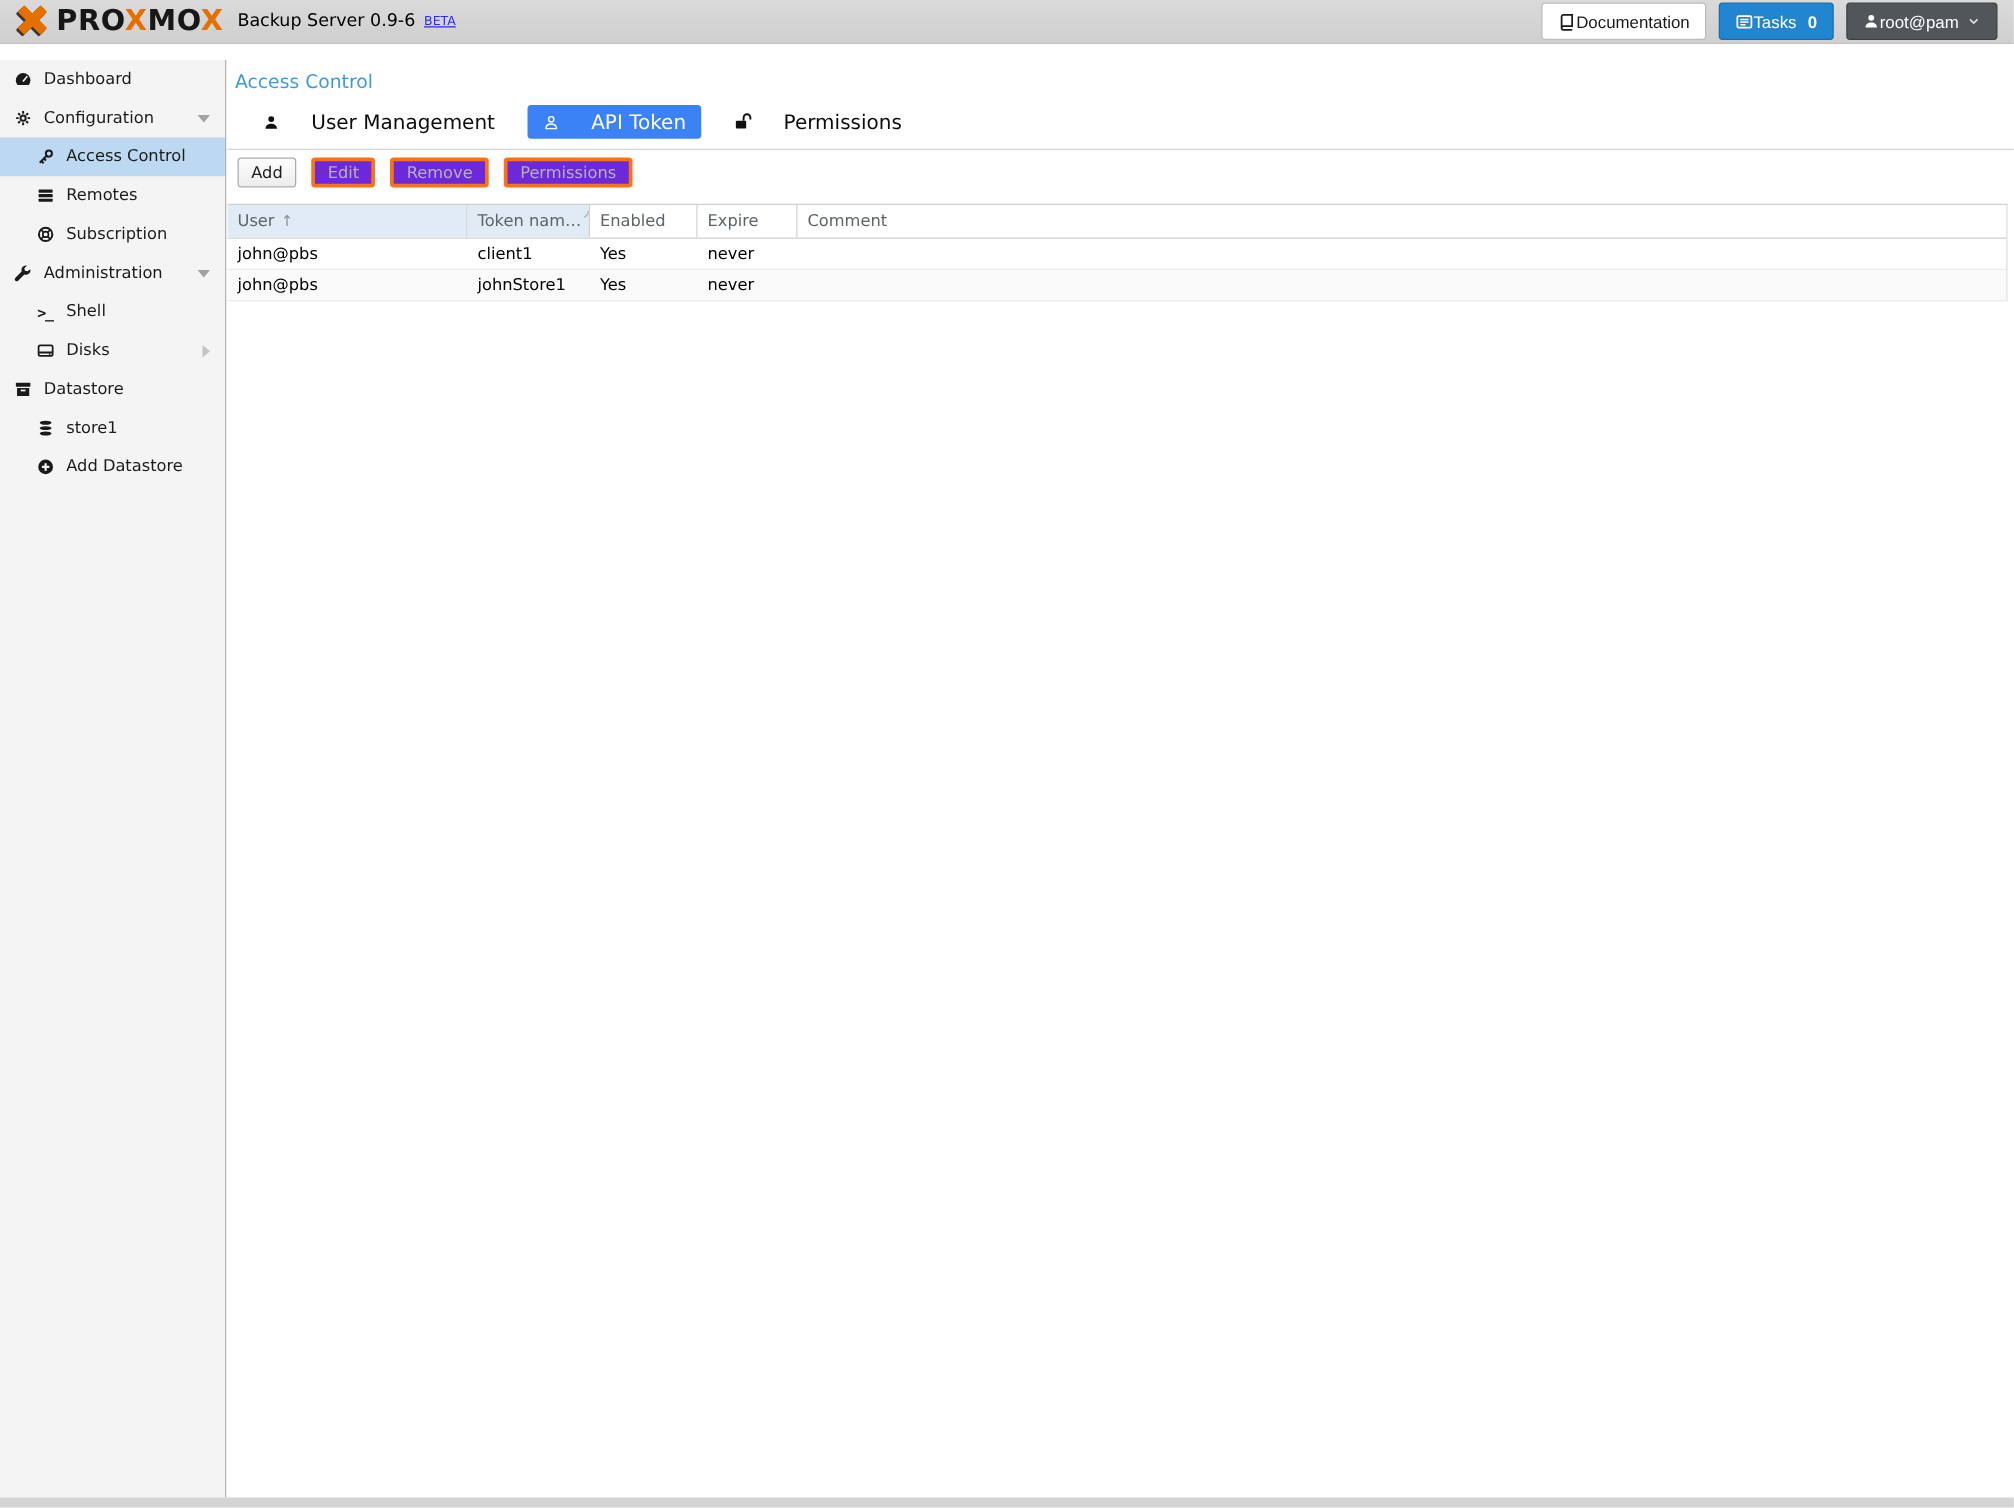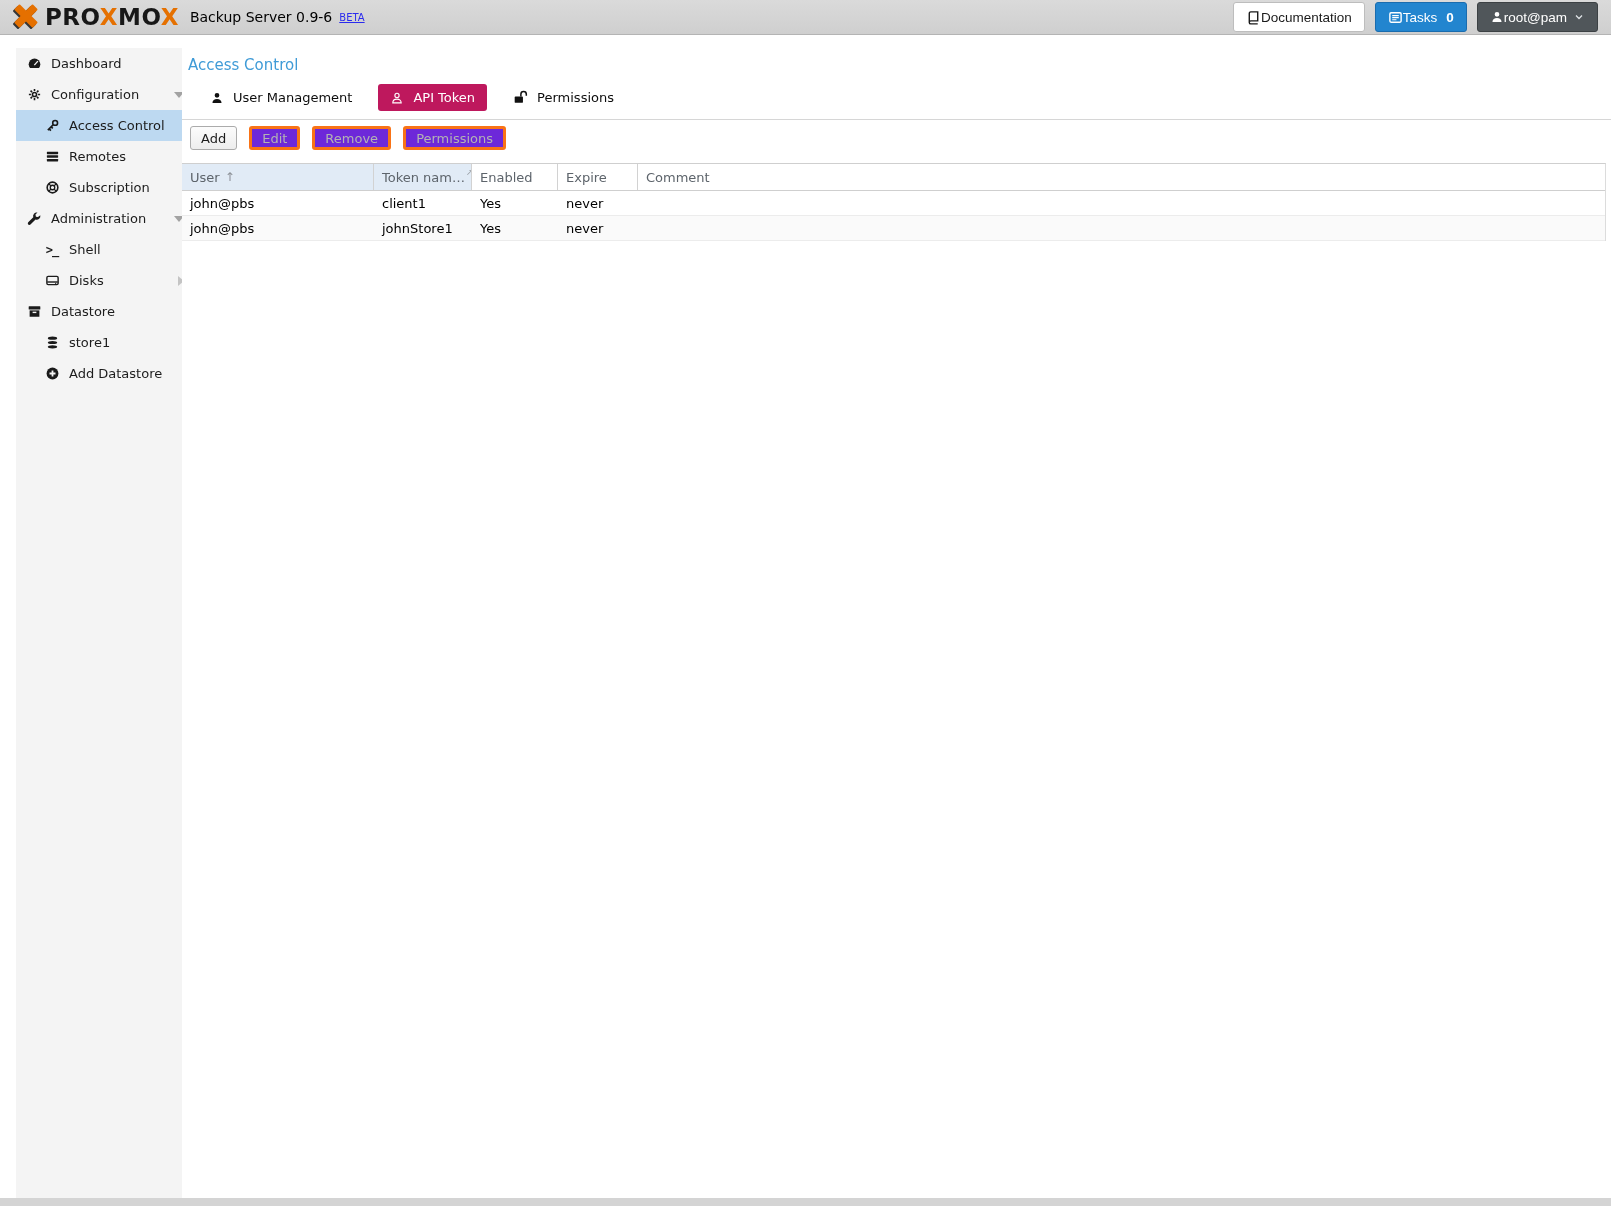--- a/index.html
+++ b/index.html
@@ -33,44 +33,43 @@
   .btn-tasks{ background:#2285cf; border:1px solid #1a6cae; color:#fff; }
   .btn-tasks .count { margin-left:9px; font-weight:bold; }
   .btn-user { background:#50565a; border:1px solid #3c4144; color:#fff; }
   .btn-user .chev { margin-left:6px; display:flex; }
 
   
   .sidebar {
     position:absolute; top:48px; left:0; bottom:8px; width:181px;
     background:#f4f4f4; border-right:1px solid #b5b5b5;
     padding-top:0;
-    margin-left:16px;
   }
   .nav-item {
     height:31px; display:flex; align-items:center; gap:9px;
     padding-left:10px; cursor:pointer; color:#1c1c1c;
   }
   .nav-item.child { padding-left:28px; }
   .nav-item.selected { background:#bdd9f1; }
   .nav-item .ic { width:16px; display:flex; justify-content:center; flex:0 0 16px; }
   .expander { margin-left:auto; margin-right:12px; width:0; height:0; }
   .exp-down { border-left:5px solid transparent; border-right:5px solid transparent; border-top:6px solid #a2a2a2; }
   .exp-right{ border-top:5px solid transparent; border-bottom:5px solid transparent; border-left:6px solid #c4c4c4; }
   .shell-ic { font-family:"DejaVu Sans Mono","Liberation Mono",monospace; font-weight:bold; font-size:12px; letter-spacing:-1px; }
 
   
   .content { position:absolute; left:182px; top:48px; right:0; bottom:8px; background:#fff; }
   .page-title { color:#3f9bd7; font-size:15px; padding:8px 0 0 6px; line-height:18px; }
   .tabbar { display:flex; align-items:center; gap:14px; margin:10px 0 0 16px; height:27px; }
   .tab {
-    display:flex; align-items:center; gap:9px; padding:0 12px; height:27px;
-    border-radius:3px; font-size:13px; color:#0d0d0d; cursor:pointer; background:transparent;
+    display:flex; align-items:center; gap:25px; padding:0 12px; height:27px;
+    border-radius:3px; font-size:16px; color:#0d0d0d; cursor:pointer; background:transparent;
     border:none; font-family:inherit;
   }
-  .tab.active { background:#be185d; color:#fff; }
+  .tab.active { background:#3b82f6; color:#fff; }
 
   .toolbar {
     margin-top:8px; border-top:1px solid #d6d6d6;
     padding:6px 0 6px 8px; display:flex; gap:12px; align-items:center;
   }
   .tbtn {
     height:24px; padding:0 10px; border-radius:3px; font-size:13px;
     display:flex; align-items:center; cursor:pointer; font-family:inherit;
   }
   .tbtn.enabled  { background:linear-gradient(#fcfcfc,#ededed); border:1px solid #ababab; color:#1d1d1d; }

